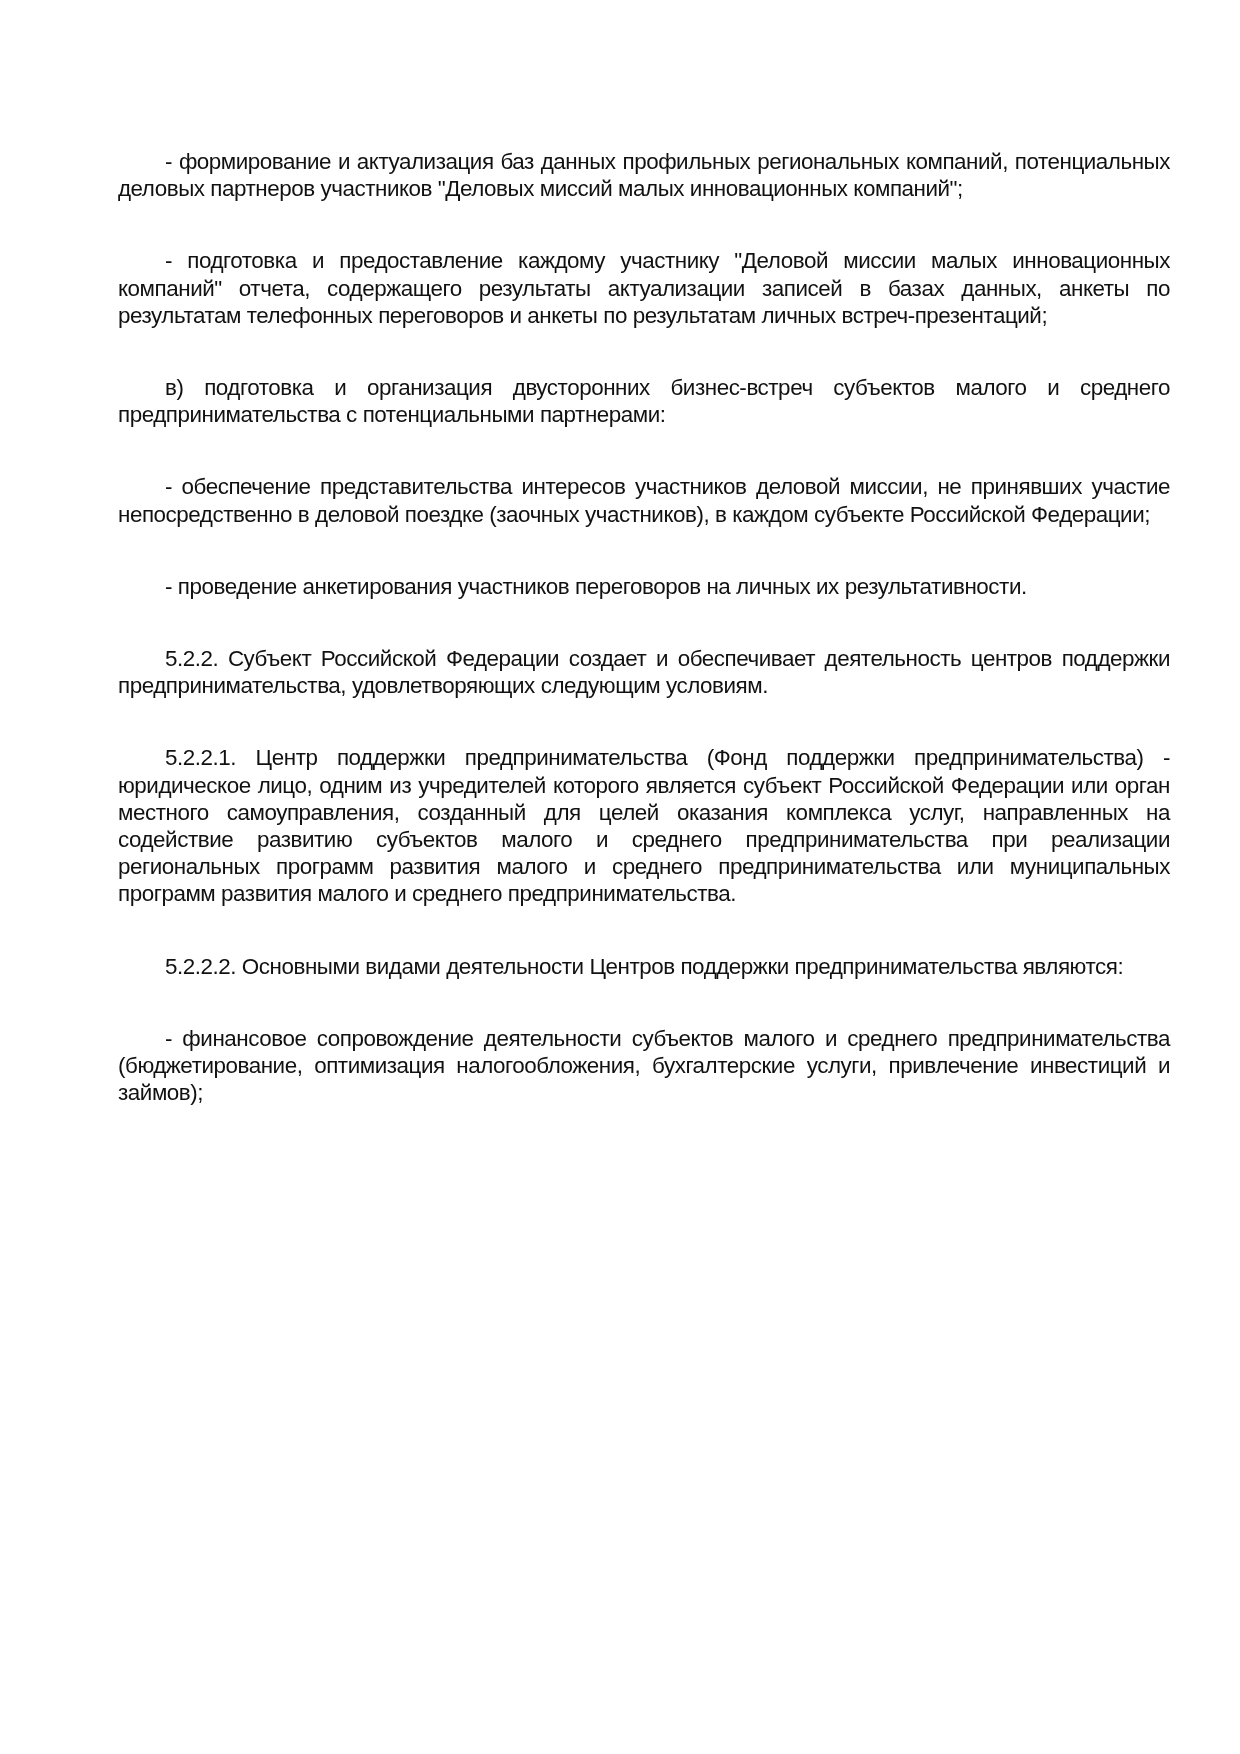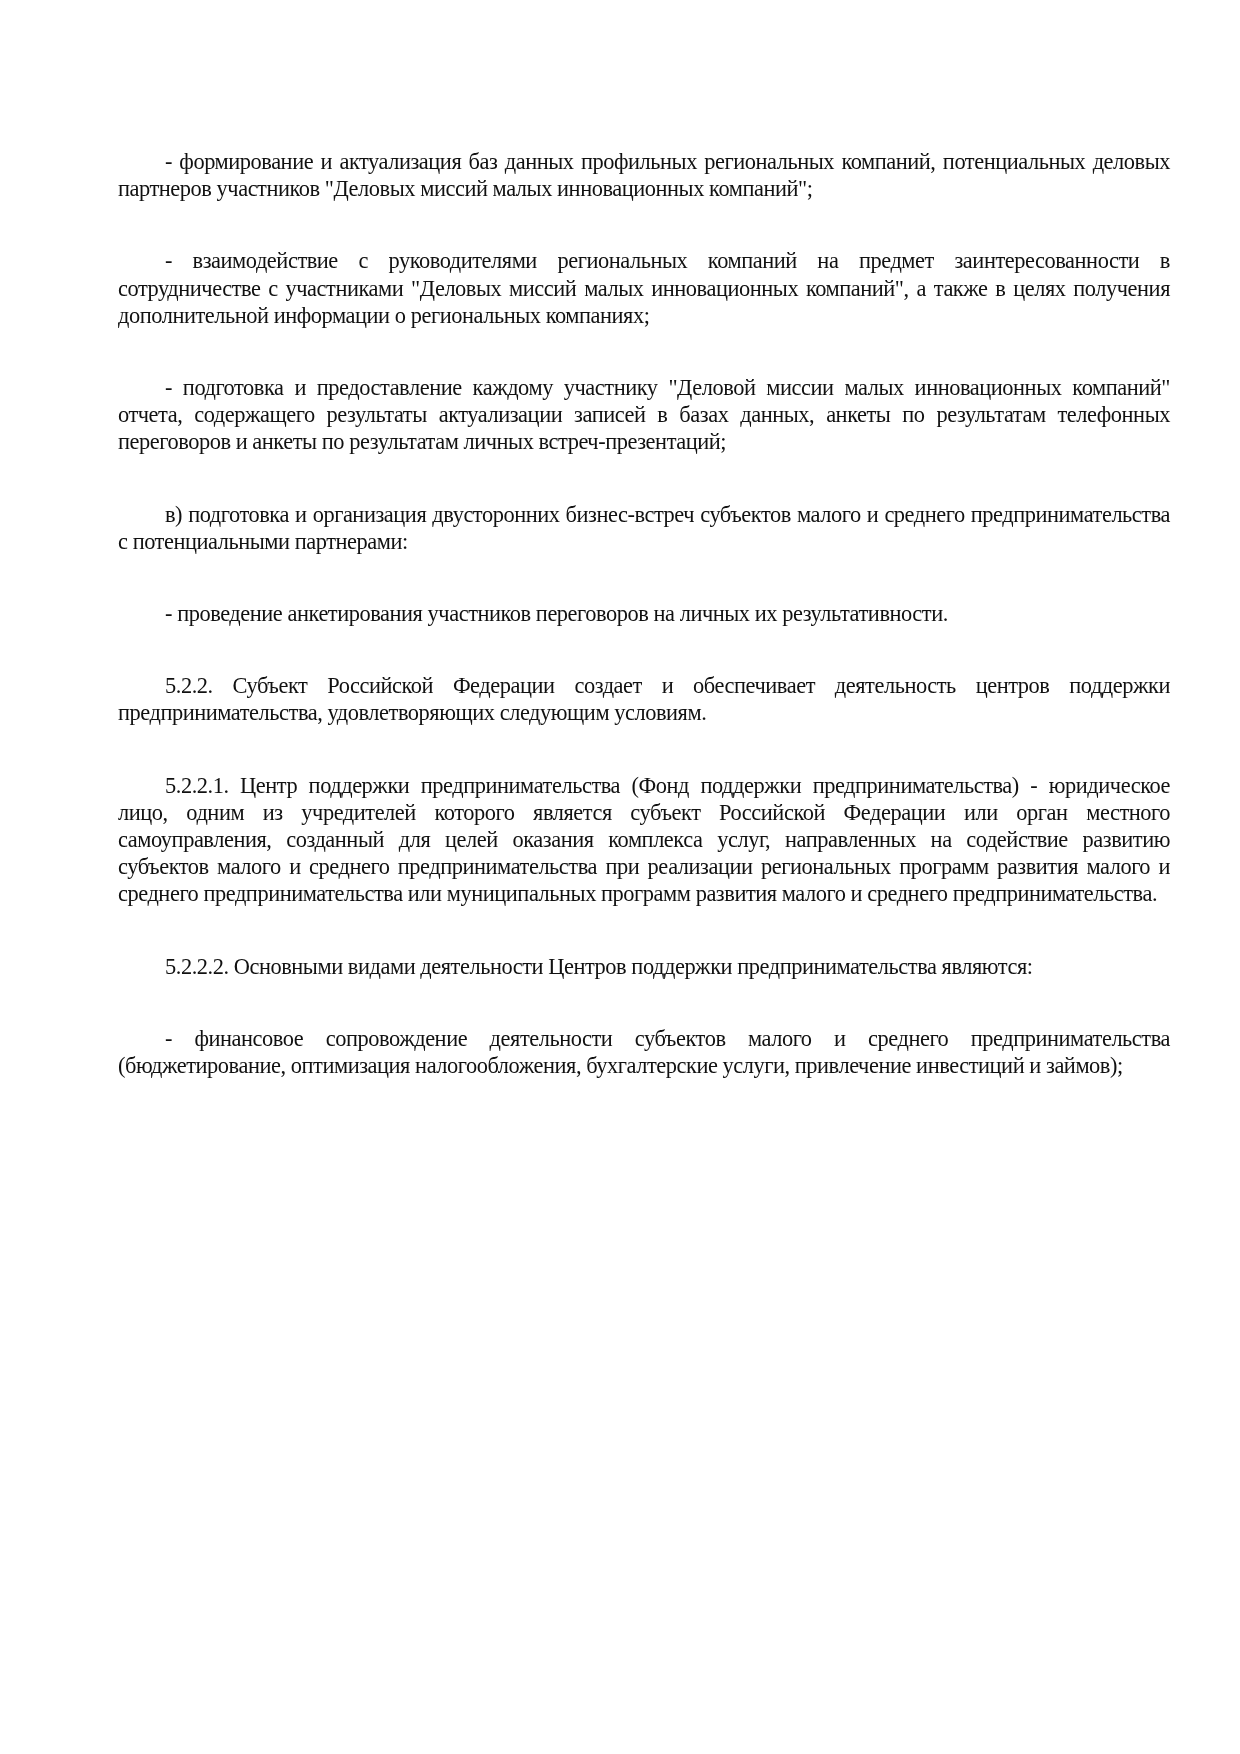--- a/index.html
+++ b/index.html
@@ -11,41 +11,41 @@
     width: 1240px;
     height: 1754px;
     position: relative;
     overflow: hidden;
   }
   .page {
     position: absolute;
     left: 118px;
     top: 148px;
     width: 1052px;
-    font-family: Liberation Serif, serif;
+    font-family: Liberation Sans, sans-serif;
     font-size: 22.4px;
     line-height: 27.2px;
     color: #111111;
   }
   .para {
     margin: 0 0 45px 0;
     text-align: justify;
     text-indent: 47px;
     letter-spacing: -0.45px;
   }
   .para.last {
     text-align-last: left;
   }
 </style>
 </head>
 <body>
 
 <div class="page">
   <p class="para">- формирование и актуализация баз данных профильных региональных компаний, потенциальных деловых партнеров участников "Деловых миссий малых инновационных компаний";</p>
-  <p class="para">- взаимодействие с руководителями региональных компаний на предмет заинтересованности в сотрудничестве с участниками "Деловых миссий малых инновационных компаний", а также в целях получения дополнительной информации о региональных компаниях;</p>
   <p class="para">- подготовка и предоставление каждому участнику "Деловой миссии малых инновационных компаний" отчета, содержащего результаты актуализации записей в базах данных, анкеты по результатам телефонных переговоров и анкеты по результатам личных встреч-презентаций;</p>
   <p class="para">в) подготовка и организация двусторонних бизнес-встреч субъектов малого и среднего предпринимательства с потенциальными партнерами:</p>
+  <p class="para">- обеспечение представительства интересов участников деловой миссии, не принявших участие непосредственно в деловой поездке (заочных участников), в каждом субъекте Российской Федерации;</p>
   <p class="para">- проведение анкетирования участников переговоров на личных их результативности.</p>
   <p class="para">5.2.2. Субъект Российской Федерации создает и обеспечивает деятельность центров поддержки предпринимательства, удовлетворяющих следующим условиям.</p>
   <p class="para">5.2.2.1. Центр поддержки предпринимательства (Фонд поддержки предпринимательства) - юридическое лицо, одним из учредителей которого является субъект Российской Федерации или орган местного самоуправления, созданный для целей оказания комплекса услуг, направленных на содействие развитию субъектов малого и среднего предпринимательства при реализации региональных программ развития малого и среднего предпринимательства или муниципальных программ развития малого и среднего предпринимательства.</p>
   <p class="para">5.2.2.2. Основными видами деятельности Центров поддержки предпринимательства являются:</p>
   <p class="para last">- финансовое сопровождение деятельности субъектов малого и среднего предпринимательства (бюджетирование, оптимизация налогообложения, бухгалтерские услуги, привлечение инвестиций и займов);</p>
 </div>
 
 </body></html>

